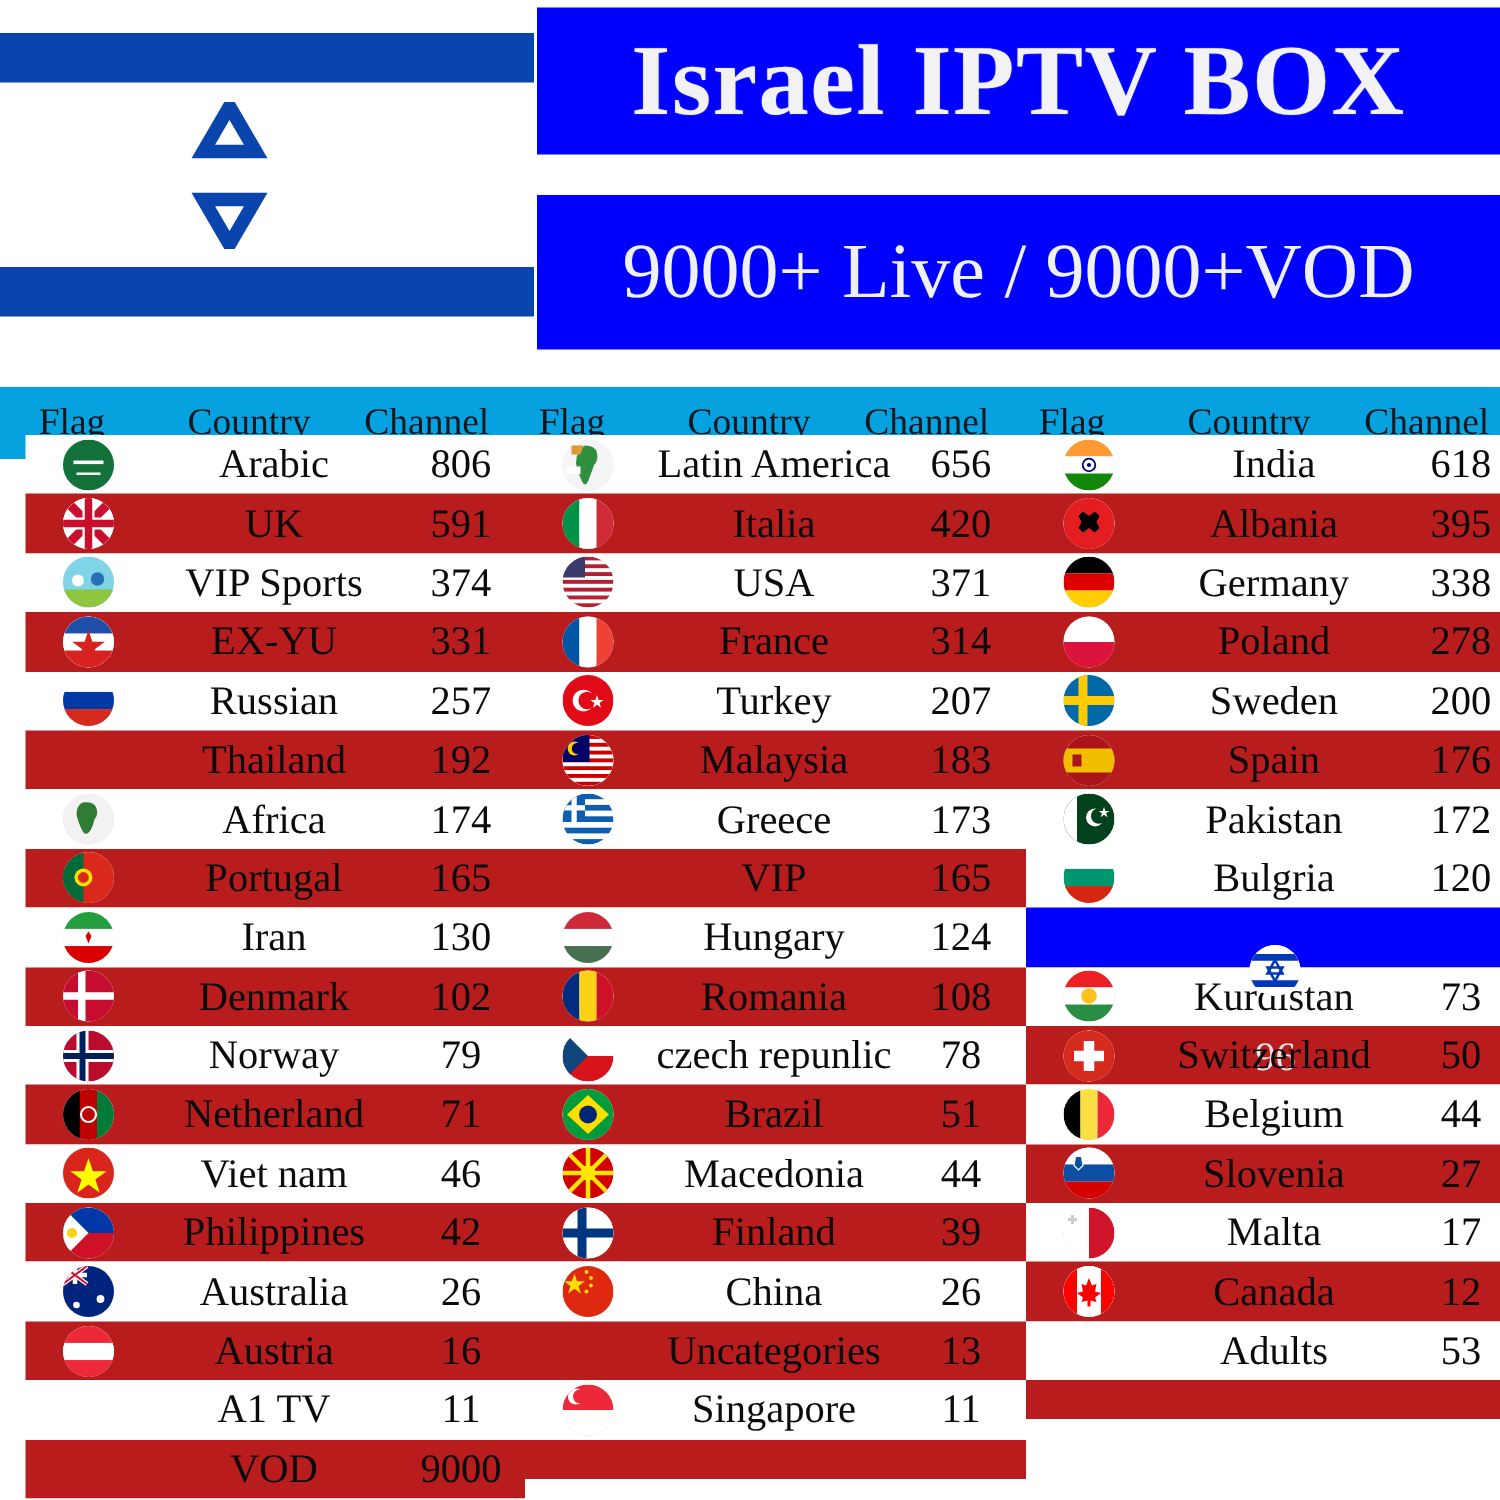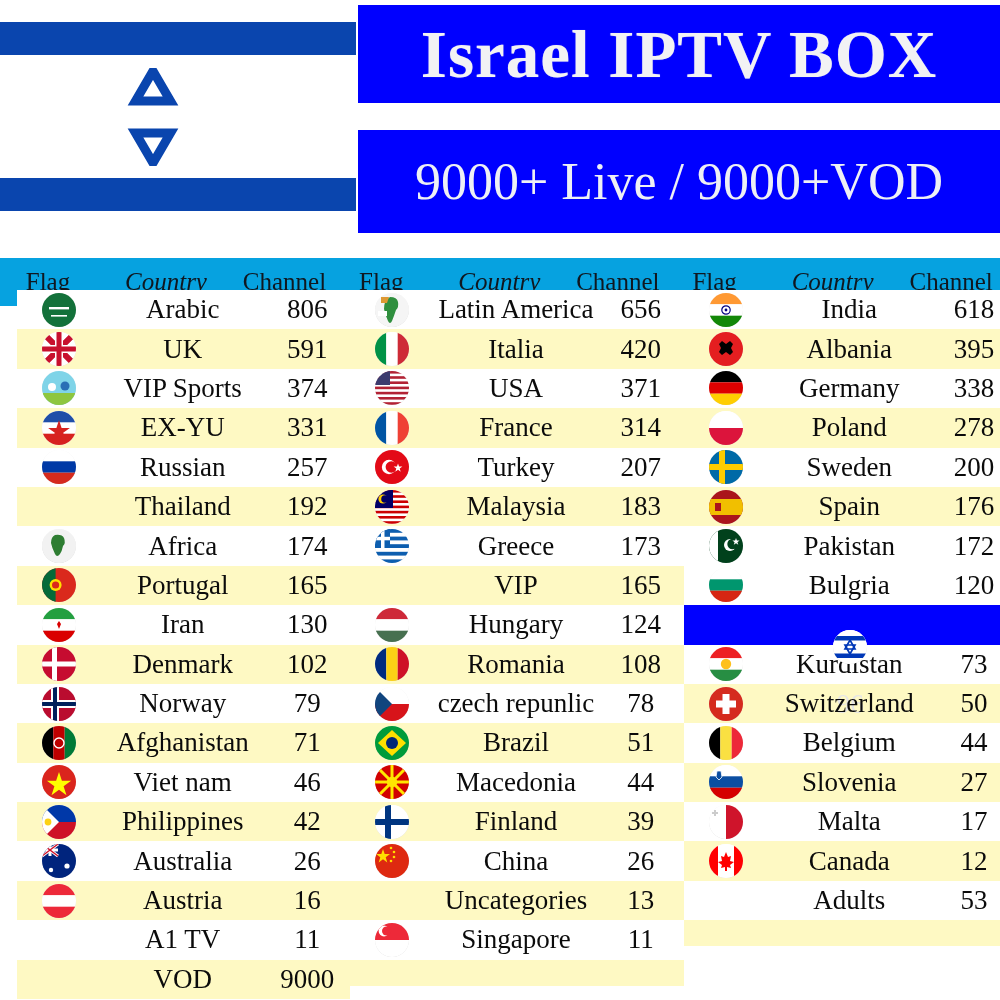--- a/index.html
+++ b/index.html
@@ -41,32 +41,32 @@
   .table{position:absolute;left:0;top:258px;width:1000px;height:742px;}
   .hdr{
     position:absolute;left:0;top:0;width:1000px;height:48px;
     background:#06a2e0;display:flex;
   }
   .hdr .grp{width:333.33px;display:flex;align-items:center;}
   .hdr .grp .h{
     font-size:25px;color:#10171f;font-weight:normal;text-align:center;
   }
   .hdr .grp .h.flag{width:96px;}
-  .hdr .grp .h.country{width:140px;font-style:italic;}
+  .hdr .grp .h.country{width:140px;}
   .hdr .grp .h.chan{width:97px;}
 
   .cols{position:absolute;left:0;top:32px;width:1000px;height:710px;display:flex;padding-left:17px;}
   .col{width:333.33px;position:relative;}
   .col.mid{width:333.33px;}
 
   .row{
     height:39.4px;display:flex;align-items:center;box-sizing:border-box;
   }
   .row.odd{background:#ffffff;}
-  .row.even{background:#fef9c3;}
+  .row.even{background:#b91c1c;}
   .row.hl{background:#0000ff;flex-direction:column;}
 
   .cell-flag{width:84px;display:flex;align-items:center;justify-content:center;flex:0 0 84px;}
   .cell-name{
     flex:1 1 auto;text-align:center;font-size:27px;color:#0b0b0b;
     white-space:nowrap;overflow:hidden;
   }
   .cell-chan{
     width:86px;flex:0 0 86px;text-align:center;font-size:27px;color:#0b0b0b;
   }
@@ -282,21 +282,21 @@
             <div class="cell-flag">
               <span class="fc">
                 <svg viewBox="0 0 34 34" preserveAspectRatio="none">
                   <rect width="11.3" height="34" fill="#000"></rect>
                   <rect x="11.3" width="11.4" height="34" fill="#be0000"></rect>
                   <rect x="22.7" width="11.3" height="34" fill="#007a36"></rect>
                   <circle cx="17" cy="17" r="5" fill="none" stroke="#fff" stroke-width="1.4"></circle>
                 </svg>
               </span>
             </div>
-            <div class="cell-name">Afghanistan</div>
+            <div class="cell-name">Netherland</div>
             <div class="cell-chan">71</div>
           </div>
           <div class="row odd">
             <div class="cell-flag">
               <span class="fc">
                 <svg viewBox="0 0 34 34" preserveAspectRatio="none">
                   <rect width="34" height="34" fill="#da251d"></rect>
                   <path d="M17 7 l2.9 8.8 h9.2 l-7.5 5.5 2.9 8.9 -7.5-5.5 -7.5 5.5 2.9-8.9 -7.5-5.5 h9.2z" fill="#ffff00"></path>
                 </svg>
               </span>

